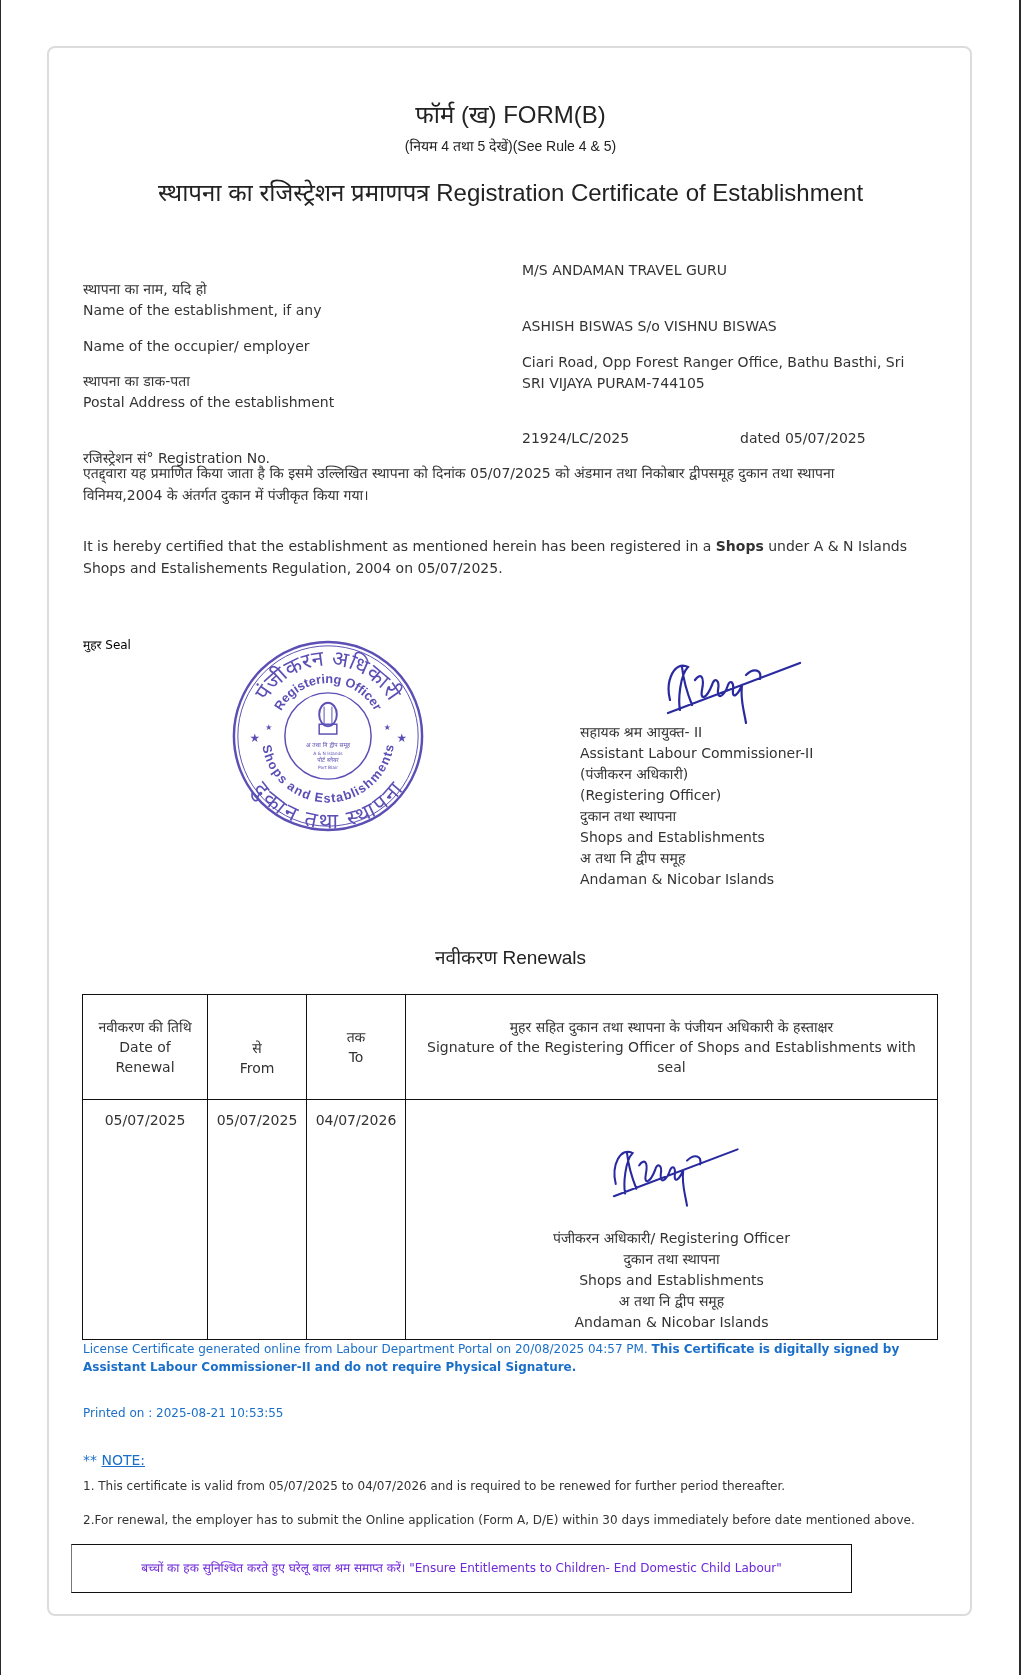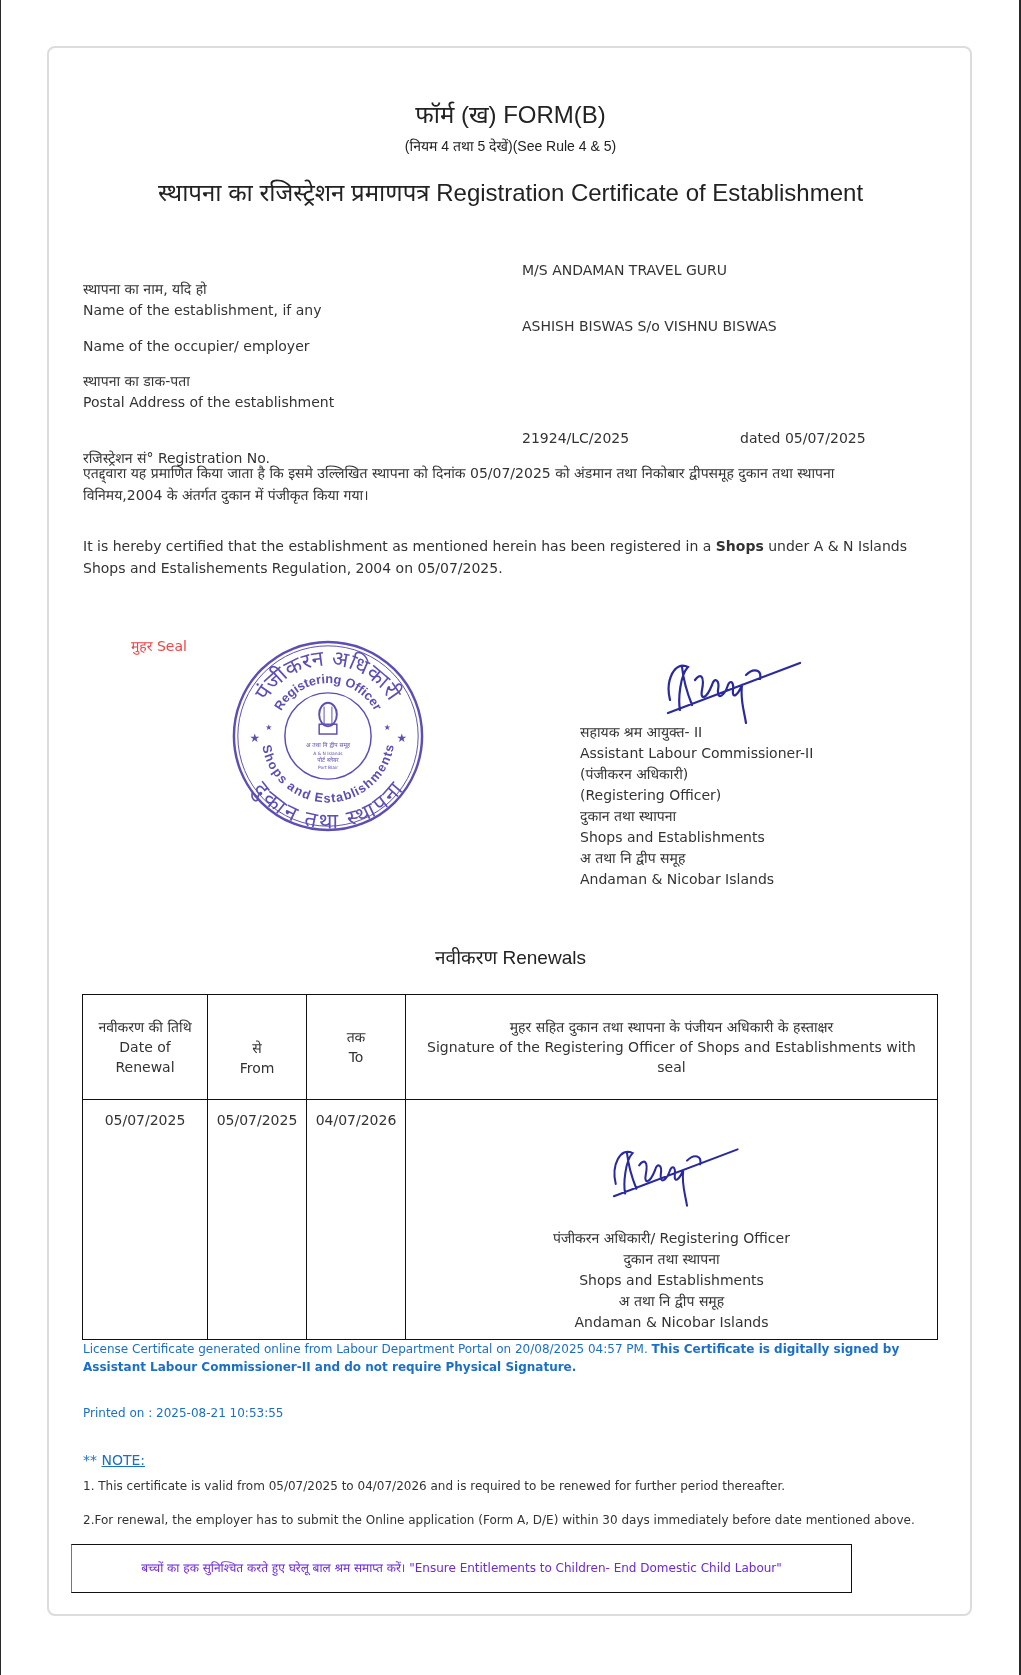--- a/index.html
+++ b/index.html
@@ -13,21 +13,21 @@
   .card {
     position: absolute; left: 47px; top: 46px; width: 925px; height: 1570px;
     border: 2px solid #dcdcdc; border-radius: 8px; box-sizing: border-box;
   }
   .hdr1 { position: absolute; left: 0; width: 1021px; top: 97px; text-align: center; font-family: "Liberation Sans", sans-serif; font-size: 24px; color: #222; }
   .hdr2 { position: absolute; left: 0; width: 1021px; top: 136px; text-align: center; font-family: "Liberation Sans", sans-serif; font-size: 14px; color: #222; }
   .hdr3 { position: absolute; left: 0; width: 1021px; top: 175px; text-align: center; font-family: "Liberation Sans", sans-serif; font-size: 24px; color: #222; }
   .lbl { position: absolute; left: 83px; font-size: 14px; line-height: 21px; color: #333; margin-top: 20px; }
   .val { position: absolute; left: 522px; font-size: 14px; line-height: 21px; color: #333; width: 400px; }
   .para { position: absolute; left: 83px; width: 835px; font-size: 14px; line-height: 22px; color: #333; }
-  .seal-label { position: absolute; left: 83px; top: 636px; font-size: 14px; color: #ef4444; margin-left: 48px; }
+  .seal-label { position: absolute; left: 83px; top: 636px; font-size: 12px; color: #000000; }
   .seal { position: absolute; left: 230px; top: 638px; width: 196px; height: 196px; }
   .sig1 { position: absolute; left: 650px; top: 645px; width: 160px; height: 80px; }
   .officer { position: absolute; left: 580px; width: 300px; top: 722px; text-align: left; font-size: 14px; line-height: 21px; color: #333; }
   .ren-title { position: absolute; left: 0; width: 1021px; top: 944px; text-align: center; font-family: "Liberation Sans", sans-serif; font-size: 19px; color: #222; }
   table.ren {
     position: absolute; left: 82px; top: 994px; width: 856px; border-collapse: collapse;
     font-size: 14px; color: #333;
   }
   table.ren td, table.ren th { border: 1.5px solid #111; text-align: center; font-weight: normal; line-height: 20px; }
   table.ren th { height: 78px; padding: 2px 6px; vertical-align: middle; }
@@ -63,20 +63,22 @@
 <div class="val" style="top:260px;">M/S ANDAMAN TRAVEL GURU</div>
 
 <div class="lbl" style="top:316px;">Name of the occupier/ employer</div>
 <div class="val" style="top:316px;">ASHISH BISWAS S/o VISHNU BISWAS</div>
 
 <div class="lbl" style="top:351px;">
   <div>स्थापना का डाक-पता</div>
   <div>Postal Address of the establishment</div>
 </div>
 <div class="val" style="top:352px;">
+  <div>Ciari Road, Opp Forest Ranger Office, Bathu Basthi, Sri</div>
+  <div>SRI VIJAYA PURAM-744105</div>
 </div>
 
 <div class="lbl" style="top:428px;">रजिस्ट्रेशन सं° Registration No.</div>
 <div class="val" style="top:428px;">21924/LC/2025</div>
 <div class="val" style="top:428px; left:740px; width:200px;">dated 05/07/2025</div>
 
 <div class="para" style="top:462px;">एतद्द्वारा यह प्रमाणित किया जाता है कि इसमे उल्लिखित स्थापना को दिनांक 05/07/2025 को अंडमान तथा निकोबार द्वीपसमूह दुकान तथा स्थापना विनिमय,2004 के अंतर्गत दुकान में पंजीकृत किया गया।</div>
 <div class="para" style="top:535px;"><span>It is hereby certified that the establishment as mentioned herein has been registered in a </span><b>Shops</b><span> under A &amp; N Islands Shops and Estalishements Regulation, 2004 on 05/07/2025.</span></div>
 
 <div class="seal-label">मुहर Seal</div>

